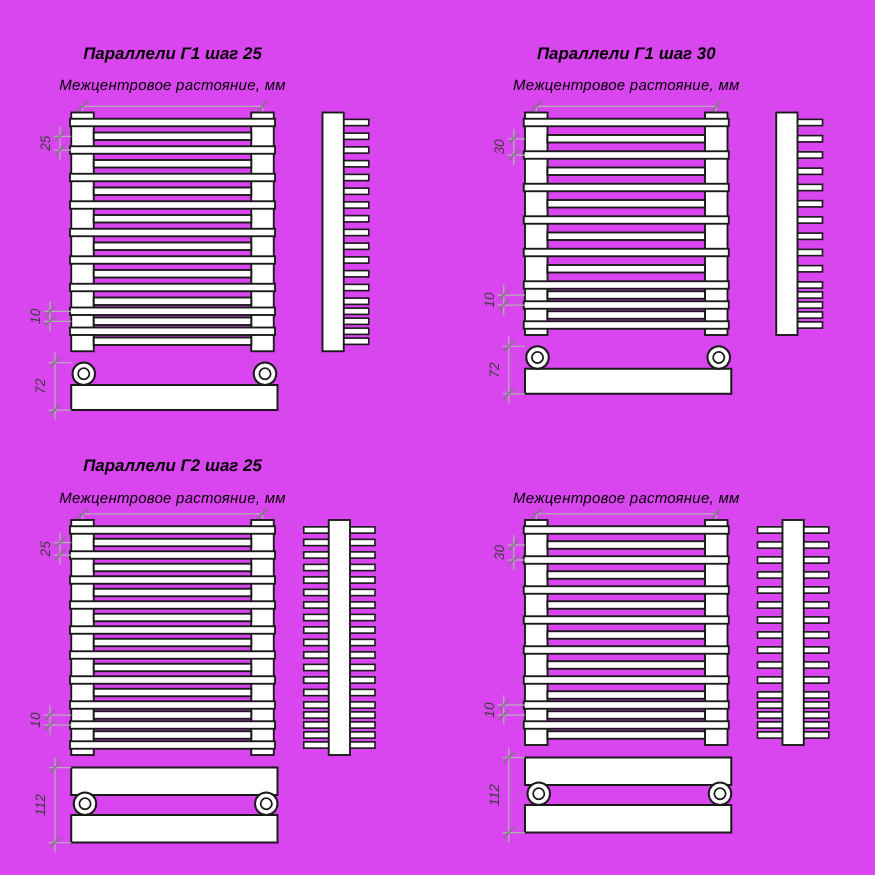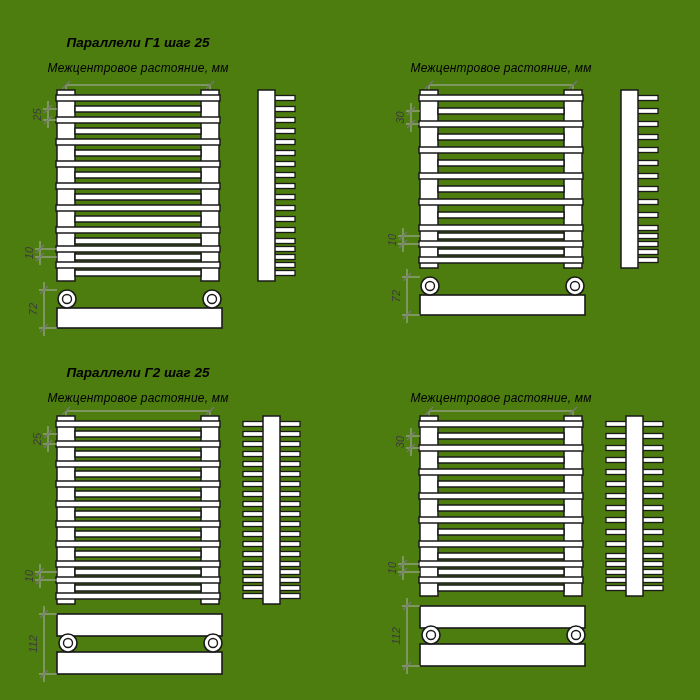--- a/index.html
+++ b/index.html
@@ -1,16 +1,16 @@
 <!DOCTYPE html>
 <html><head>
 <meta charset="utf-8">
 <style>
   html,body{margin:0;padding:0;background:#fff;}
-  .canvas{position:relative;width:700px;height:700px;background:#4d7c0f;overflow:hidden;
+  .canvas{position:relative;width:700px;height:700px;background:#d946ef;overflow:hidden;
           font-family:"Liberation Sans",sans-serif;}
   .quad{position:absolute;width:300px;height:330px;}
   .quad svg{position:absolute;left:0;top:0;}
   .dtitle{position:absolute;top:10px;left:-12px;width:280px;text-align:center;
           font-style:italic;font-weight:bold;font-size:13.5px;color:#000;line-height:16px;}
   .dsub{position:absolute;top:36px;left:-12px;width:280px;text-align:center;
         font-style:italic;font-size:12px;color:#000;line-height:14px;letter-spacing:.2px;}
 </style>
 </head>
 <body>
@@ -97,20 +97,21 @@
           <line x1="34" y1="257" x2="34" y2="311" stroke="#b0b0b0" stroke-width="1"></line>
           <line x1="29" y1="265" x2="47" y2="265" stroke="#b0b0b0" stroke-width="1"></line>
           <line x1="29" y1="303" x2="47" y2="303" stroke="#b0b0b0" stroke-width="1"></line>
           <line x1="30" y1="269" x2="38" y2="261" stroke="#787878" stroke-width="1.3"></line>
           <line x1="30" y1="307" x2="38" y2="299" stroke="#787878" stroke-width="1.3"></line>
           <text x="23" y="284" fill="#3d3d3d" font-size="11" font-style="italic" text-anchor="middle" dominant-baseline="central" transform="rotate(-90 23 284)">72</text>
         </g>
       </svg>
     </div>
   <div class="quad" id="q1" style="left: 373px; top: 25px;">
+    <div class="dtitle">Параллели Г1 шаг 30</div>
     <div class="dsub">Межцентровое растояние, мм</div>
   <svg width="300" height="330" viewBox="0 0 300 330" style="font-family:&quot;Liberation Sans&quot;,sans-serif">
         <g>
           <line x1="56" y1="60" x2="200" y2="60" stroke="#b0b0b0" stroke-width="1"></line>
           <line x1="56" y1="60" x2="56" y2="66" stroke="#b0b0b0" stroke-width="1"></line>
           <line x1="200" y1="60" x2="200" y2="66" stroke="#b0b0b0" stroke-width="1"></line>
           <line x1="52" y1="64" x2="60" y2="56" stroke="#787878" stroke-width="1.3"></line>
           <line x1="196" y1="64" x2="204" y2="56" stroke="#787878" stroke-width="1.3"></line>
         </g>
         <g>

